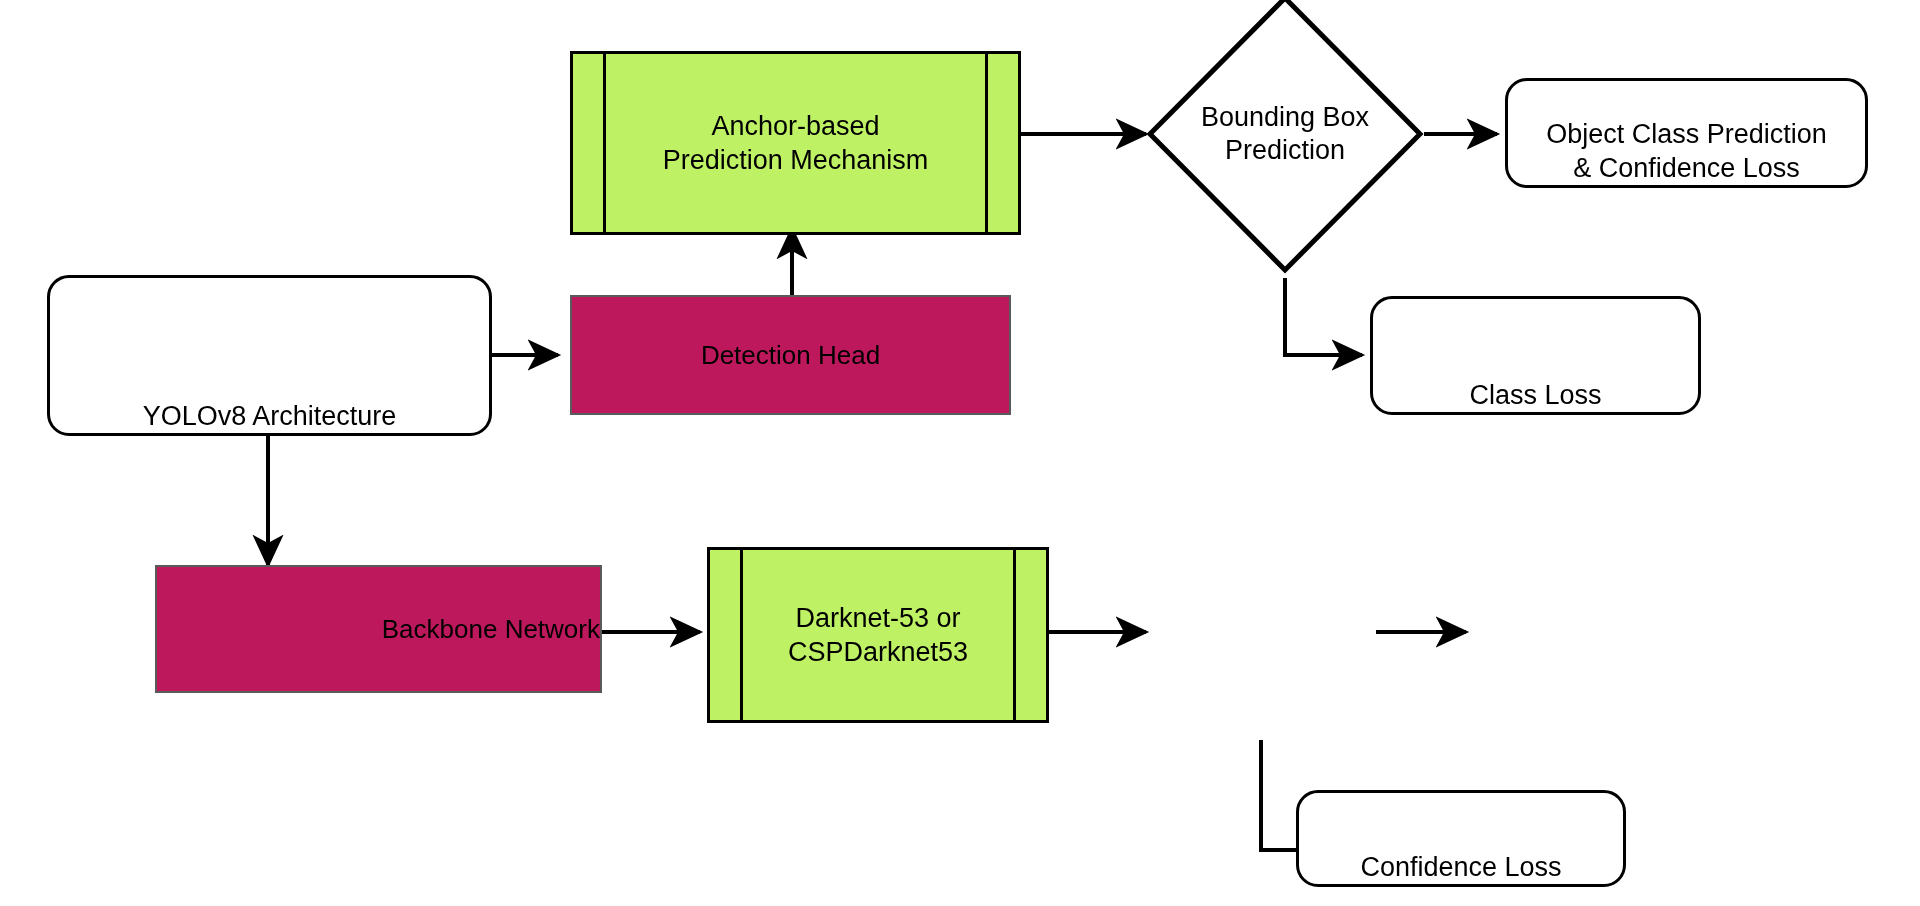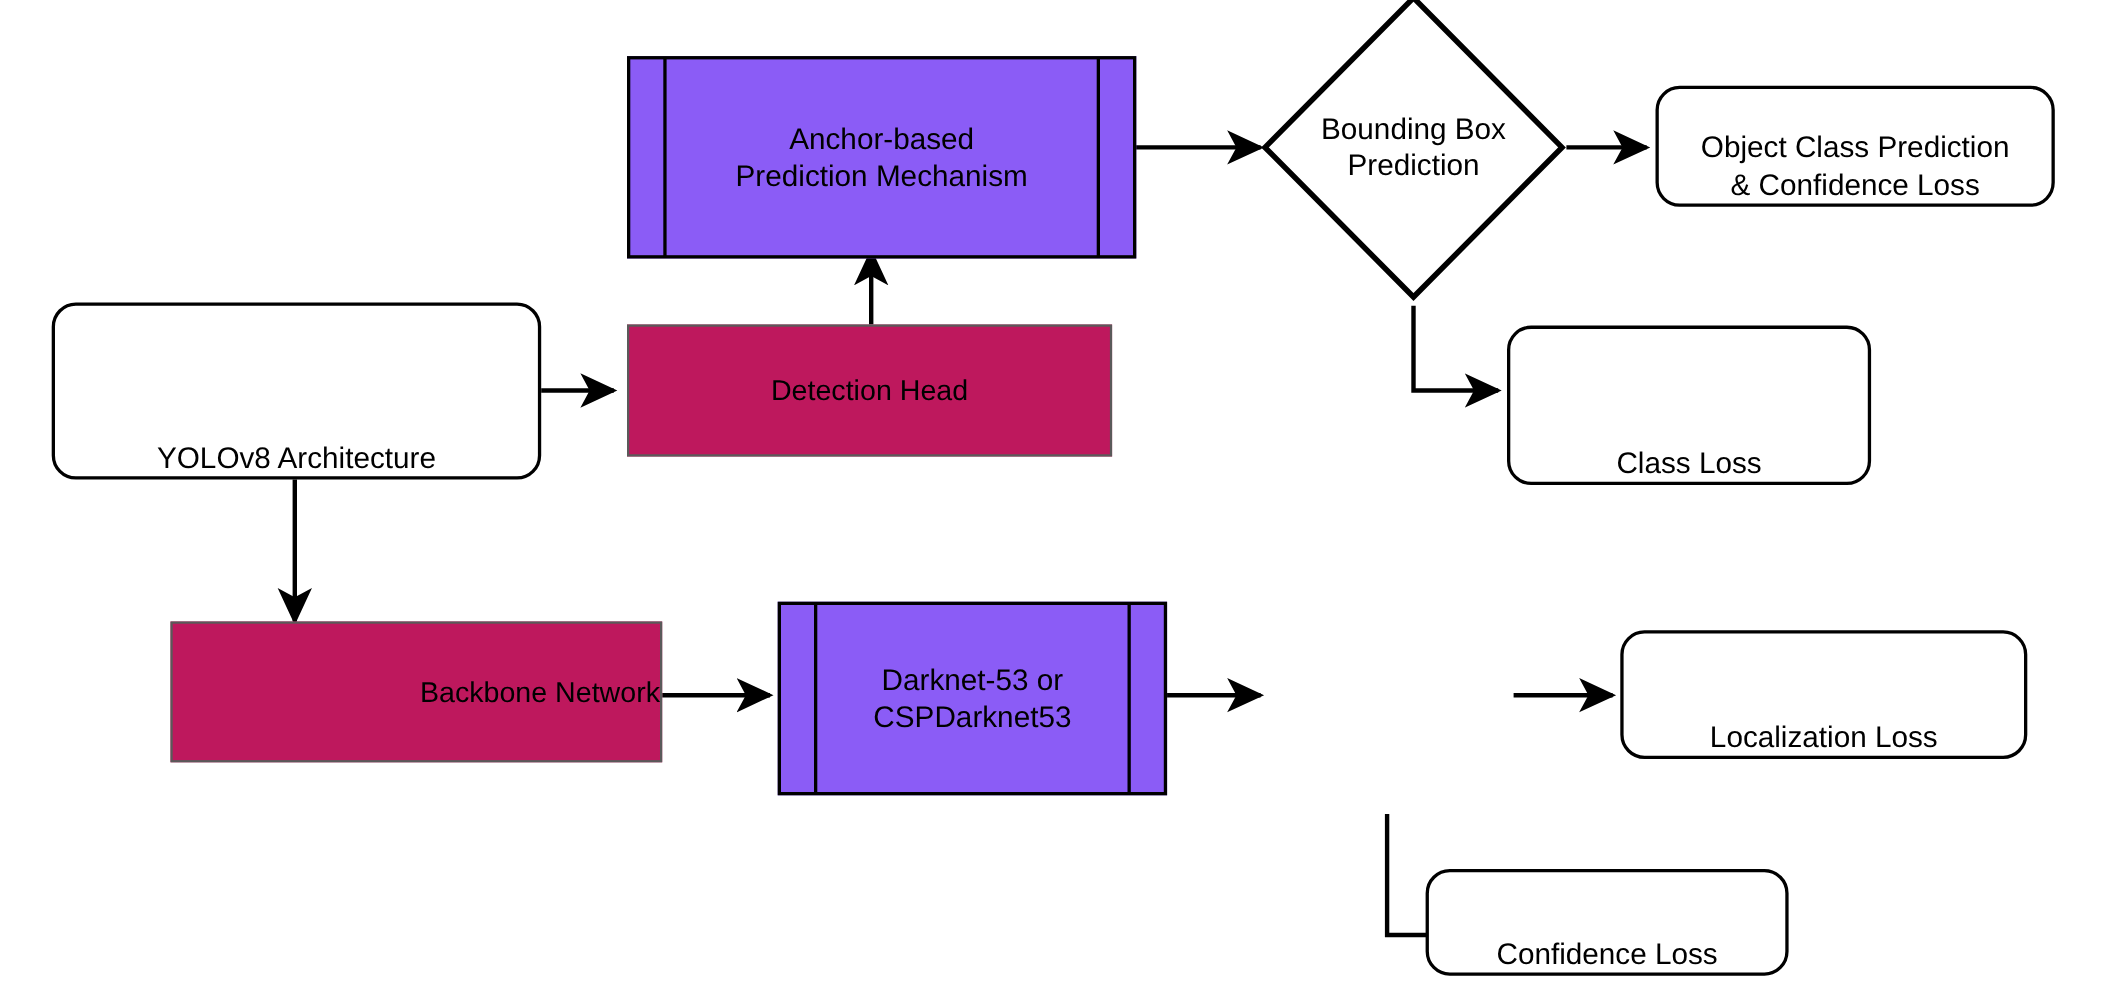--- a/index.html
+++ b/index.html
@@ -43,24 +43,23 @@
     border: 3.5px solid #000000;
     border-radius: 22px;
   }
   
   .process-gray {
     background: #be185d;
     border: 2px solid #5a5a5a;
   }
   
   .predefined {
-    background: #8b5cf6;
+    background: #bef264;
     border: 3.5px solid #000000;
     position: absolute;
-    padding-left: 12px;
   }
   .predefined .bar-l,
   .predefined .bar-r {
     position: absolute;
     top: -1px;
     bottom: -1px;
     width: 0;
     border-left: 3.5px solid #000000;
   }
   .predefined .bar-l { left: 30px; }
@@ -172,25 +171,22 @@
     <span class="dlabel t27">Bounding Box
 Prediction</span>
   </div>
 
 
   <div class="node rounded t27" style="left:1505px; top:78px; width:363px; height:110px;">
     <span>Object Class Prediction
 &amp; Confidence Loss</span>
   </div>
 
-  <div class="node rounded t27" style="left:1370px; top:296px; width:331px; height:145px;">
+  <div class="node rounded t27" style="left:1370px; top:296px; width:331px; height:119px;">
     <span>Class Loss</span>
   </div>
 
-  <div class="node rounded t27" style="left:1473px; top:573px; width:370px; height:117px;">
-    <span>Localization Loss</span>
-  </div>
 
   <div class="node rounded t27" style="left:1296px; top:790px; width:330px; height:97px;">
     <span>Confidence Loss</span>
   </div>
 
 </div>
 
 </body></html>

